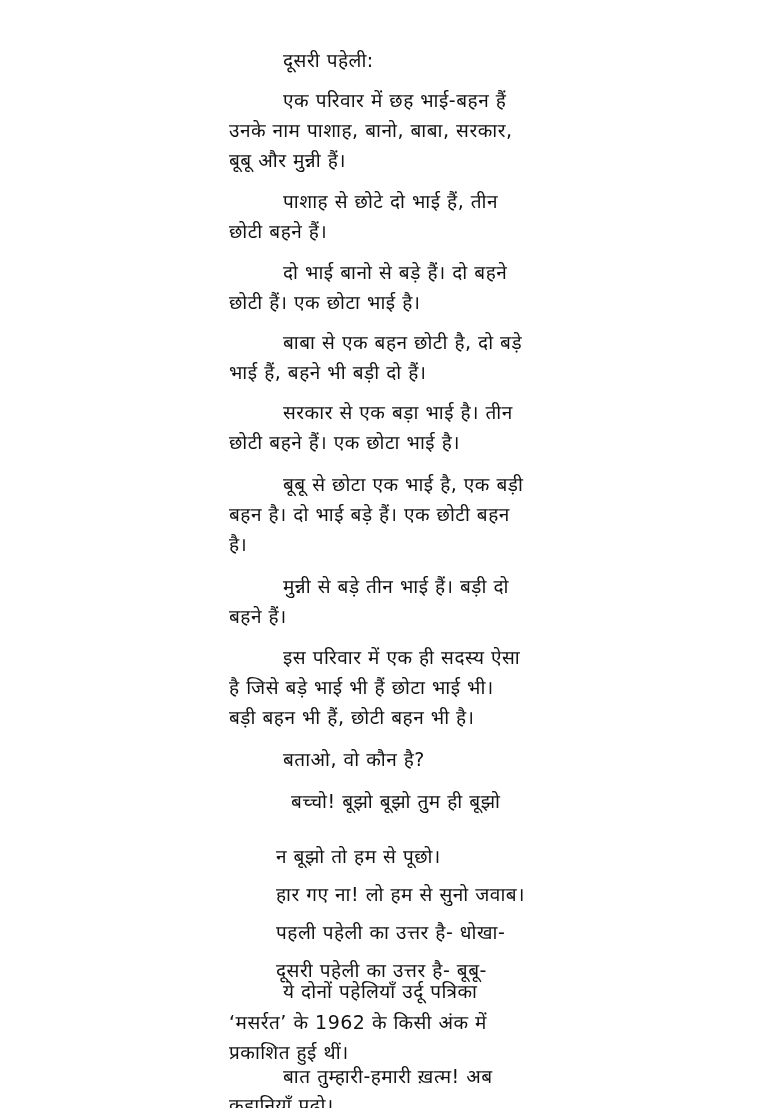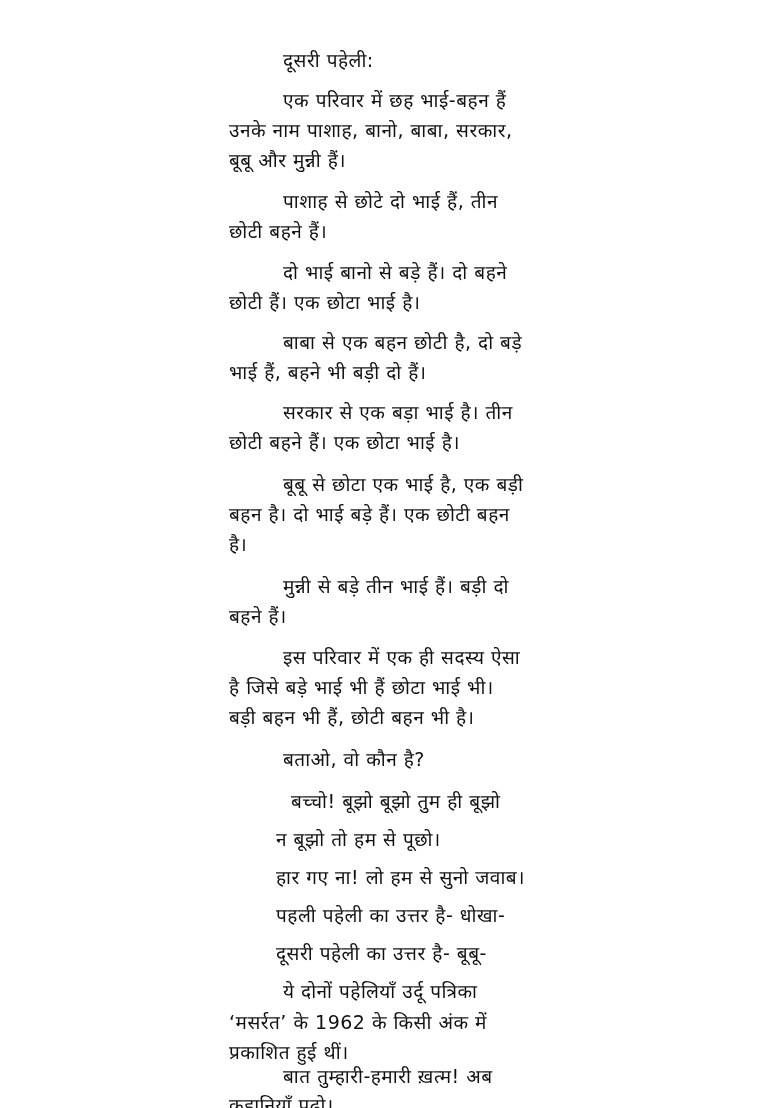--- a/index.html
+++ b/index.html
@@ -2,21 +2,21 @@
 <html><head>
 <meta charset="utf-8">
 <style>
   html, body { margin: 0; padding: 0; background: #ffffff; }
   body { width: 780px; height: 1108px; position: relative; overflow: hidden;
          font-family: "DejaVu Sans", "Liberation Sans", sans-serif; color: #111111; }
   .page { position: absolute; left: 0; top: 16px; width: 684px; height: 1108px; }
   .line { position: absolute; font-size: 19px; line-height: 26px; white-space: nowrap; letter-spacing: 0.5px; }
   .l-indent { left: 283px; }
   .l-flush { left: 229px; text-align: right; }
-  .l-mid { left: 276px; }
+  .l-mid { left: 276px; margin-top: 17px; }
 </style>
 </head>
 <body>
 
 <div class="page">
   <div class="line l-indent" style="top:31px">दूसरी पहेली:</div>
 
   <div>
     <div class="line l-indent" style="top:71px">एक परिवार में छह भाई-बहन हैं</div>
     <div class="line l-flush" style="top:101px">उनके नाम पाशाह, बानो, बाबा, सरकार,</div>

